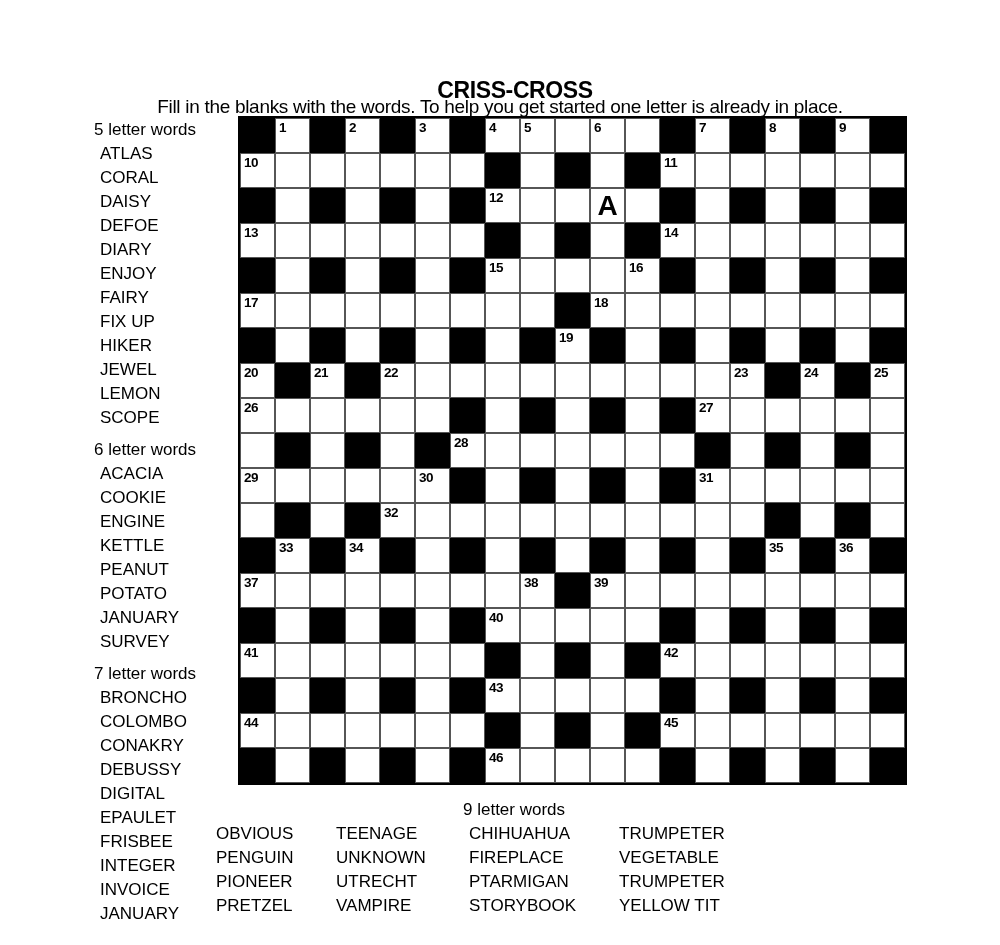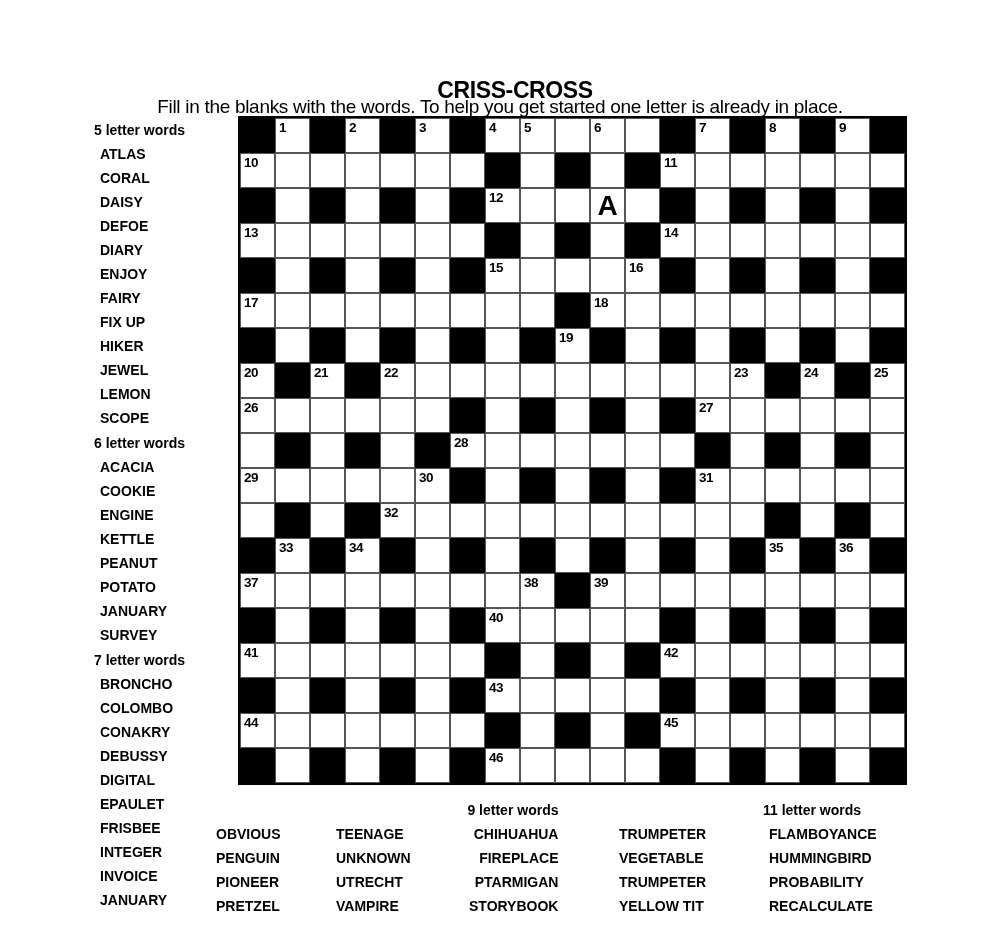--- a/index.html
+++ b/index.html
@@ -25,28 +25,28 @@
   .cell.black { background:#000; border:1px solid #000; }
   .cell-number {
     position:absolute; top:0px; left:3px;
     font-size:13.5px; font-weight:bold; line-height:17px; letter-spacing:-0.5px;
   }
   .prefilled {
     position:absolute; left:0; top:0; right:0; bottom:0;
     display:flex; align-items:center; justify-content:center;
     font-size:28px; font-weight:bold;
   }
-  .wordcol { position:absolute; font-size:14px; font-weight:bold; line-height:24px; white-space:nowrap; }
+  .wordcol { position:absolute; font-size:17px; font-weight:normal; line-height:24px; white-space:nowrap; }
   .wordcol .hdr { padding-left:0; }
-  .wordcol .hdr.gap { margin-top:1px; }
+  .wordcol .hdr.gap { margin-top:8px; }
   .wordcol .wrd { padding-left:6px; }
   #list-left  { left:94px;  top:118px; }
   #list-col2  { left:210px; top:822px; }
   #list-col3  { left:330px; top:822px; }
-  #list-col4  { left:463px; top:798px;text-align:right; }
+  #list-col4  { left:463px; top:798px; }
   #list-col5  { left:613px; top:822px; }
   #list-col6  { left:763px; top:798px; }
 </style>
 </head>
 <body>
 
 <div class="page">
   <div class="title">CRISS-CROSS</div>
   <div class="subtitle">Fill in the blanks with the words. To help you get started one letter is already in place.</div>
 
@@ -561,20 +561,13 @@
       <div class="wrd">FIREPLACE</div>
       <div class="wrd">PTARMIGAN</div>
       <div class="wrd">STORYBOOK</div>
     </div>
   <div class="wordcol" id="list-col5">
       <div class="wrd">TRUMPETER</div>
       <div class="wrd">VEGETABLE</div>
       <div class="wrd">TRUMPETER</div>
       <div class="wrd">YELLOW TIT</div>
     </div>
-  <div class="wordcol" id="list-col6">
-      <div class="hdr">11 letter words</div>
-      <div class="wrd">FLAMBOYANCE</div>
-      <div class="wrd">HUMMINGBIRD</div>
-      <div class="wrd">PROBABILITY</div>
-      <div class="wrd">RECALCULATE</div>
-    </div>
 </div>
 
 </body></html>

